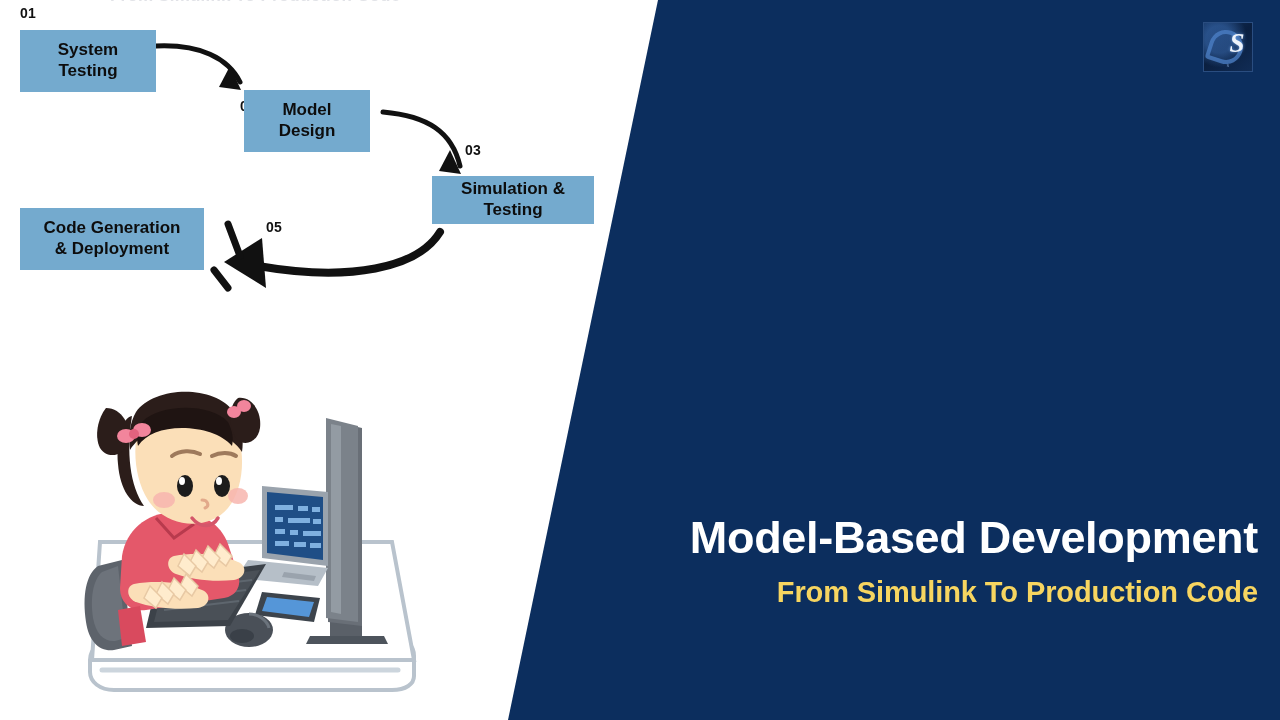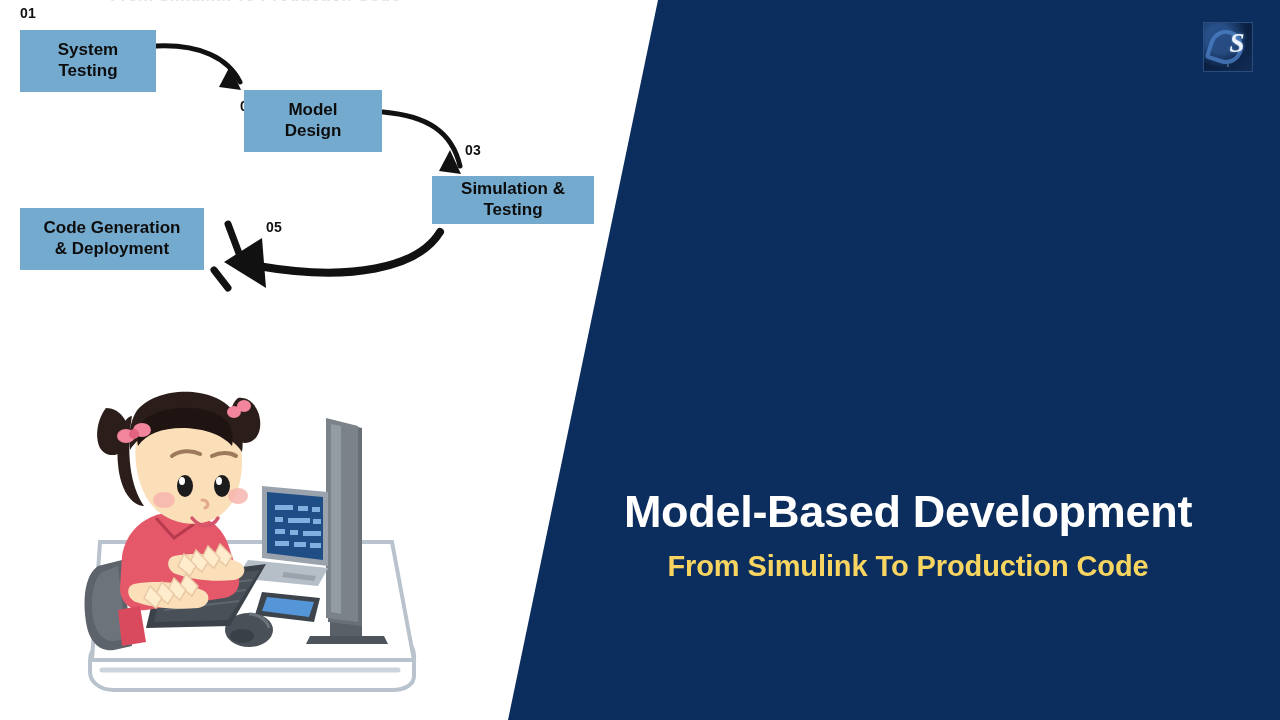--- a/index.html
+++ b/index.html
@@ -105,21 +105,21 @@
     font-size: 17px;
     line-height: 1.22;
     display: flex;
     align-items: center;
     justify-content: center;
     text-align: center;
     box-sizing: border-box;
     padding: 0 6px;
   }
   .flow-box-1 { left: 20px;  top: 30px;  width: 136px; height: 62px; }
-  .flow-box-2 { left: 244px; top: 90px;  width: 138px; height: 62px; }
+  .flow-box-2 { left: 244px; top: 90px;  width: 126px; height: 62px; }
   .flow-box-3 { left: 432px; top: 176px; width: 162px; height: 48px; }
   .flow-box-4 { left: 20px;  top: 208px; width: 184px; height: 62px; }
 
   .step-num {
     position: absolute;
     font-size: 14px;
     font-weight: bold;
     color: #111111;
     letter-spacing: 0.3px;
   }
@@ -143,23 +143,23 @@
     left: 62px;
     top: 360px;
     width: 372px;
     height: 340px;
   }
 
   
   .title-block {
     position: absolute;
     right: 22px;
-    top: 482px;
+    top: 508px;
     width: 700px;
-    text-align: center;
+    text-align: right;
   }
   .title-line {
     color: #ffffff;
     font-size: 45px;
     font-weight: bold;
     line-height: 1.32;
     letter-spacing: -0.3px;
   }
   .subtitle-line {
     color: #f7d560;

